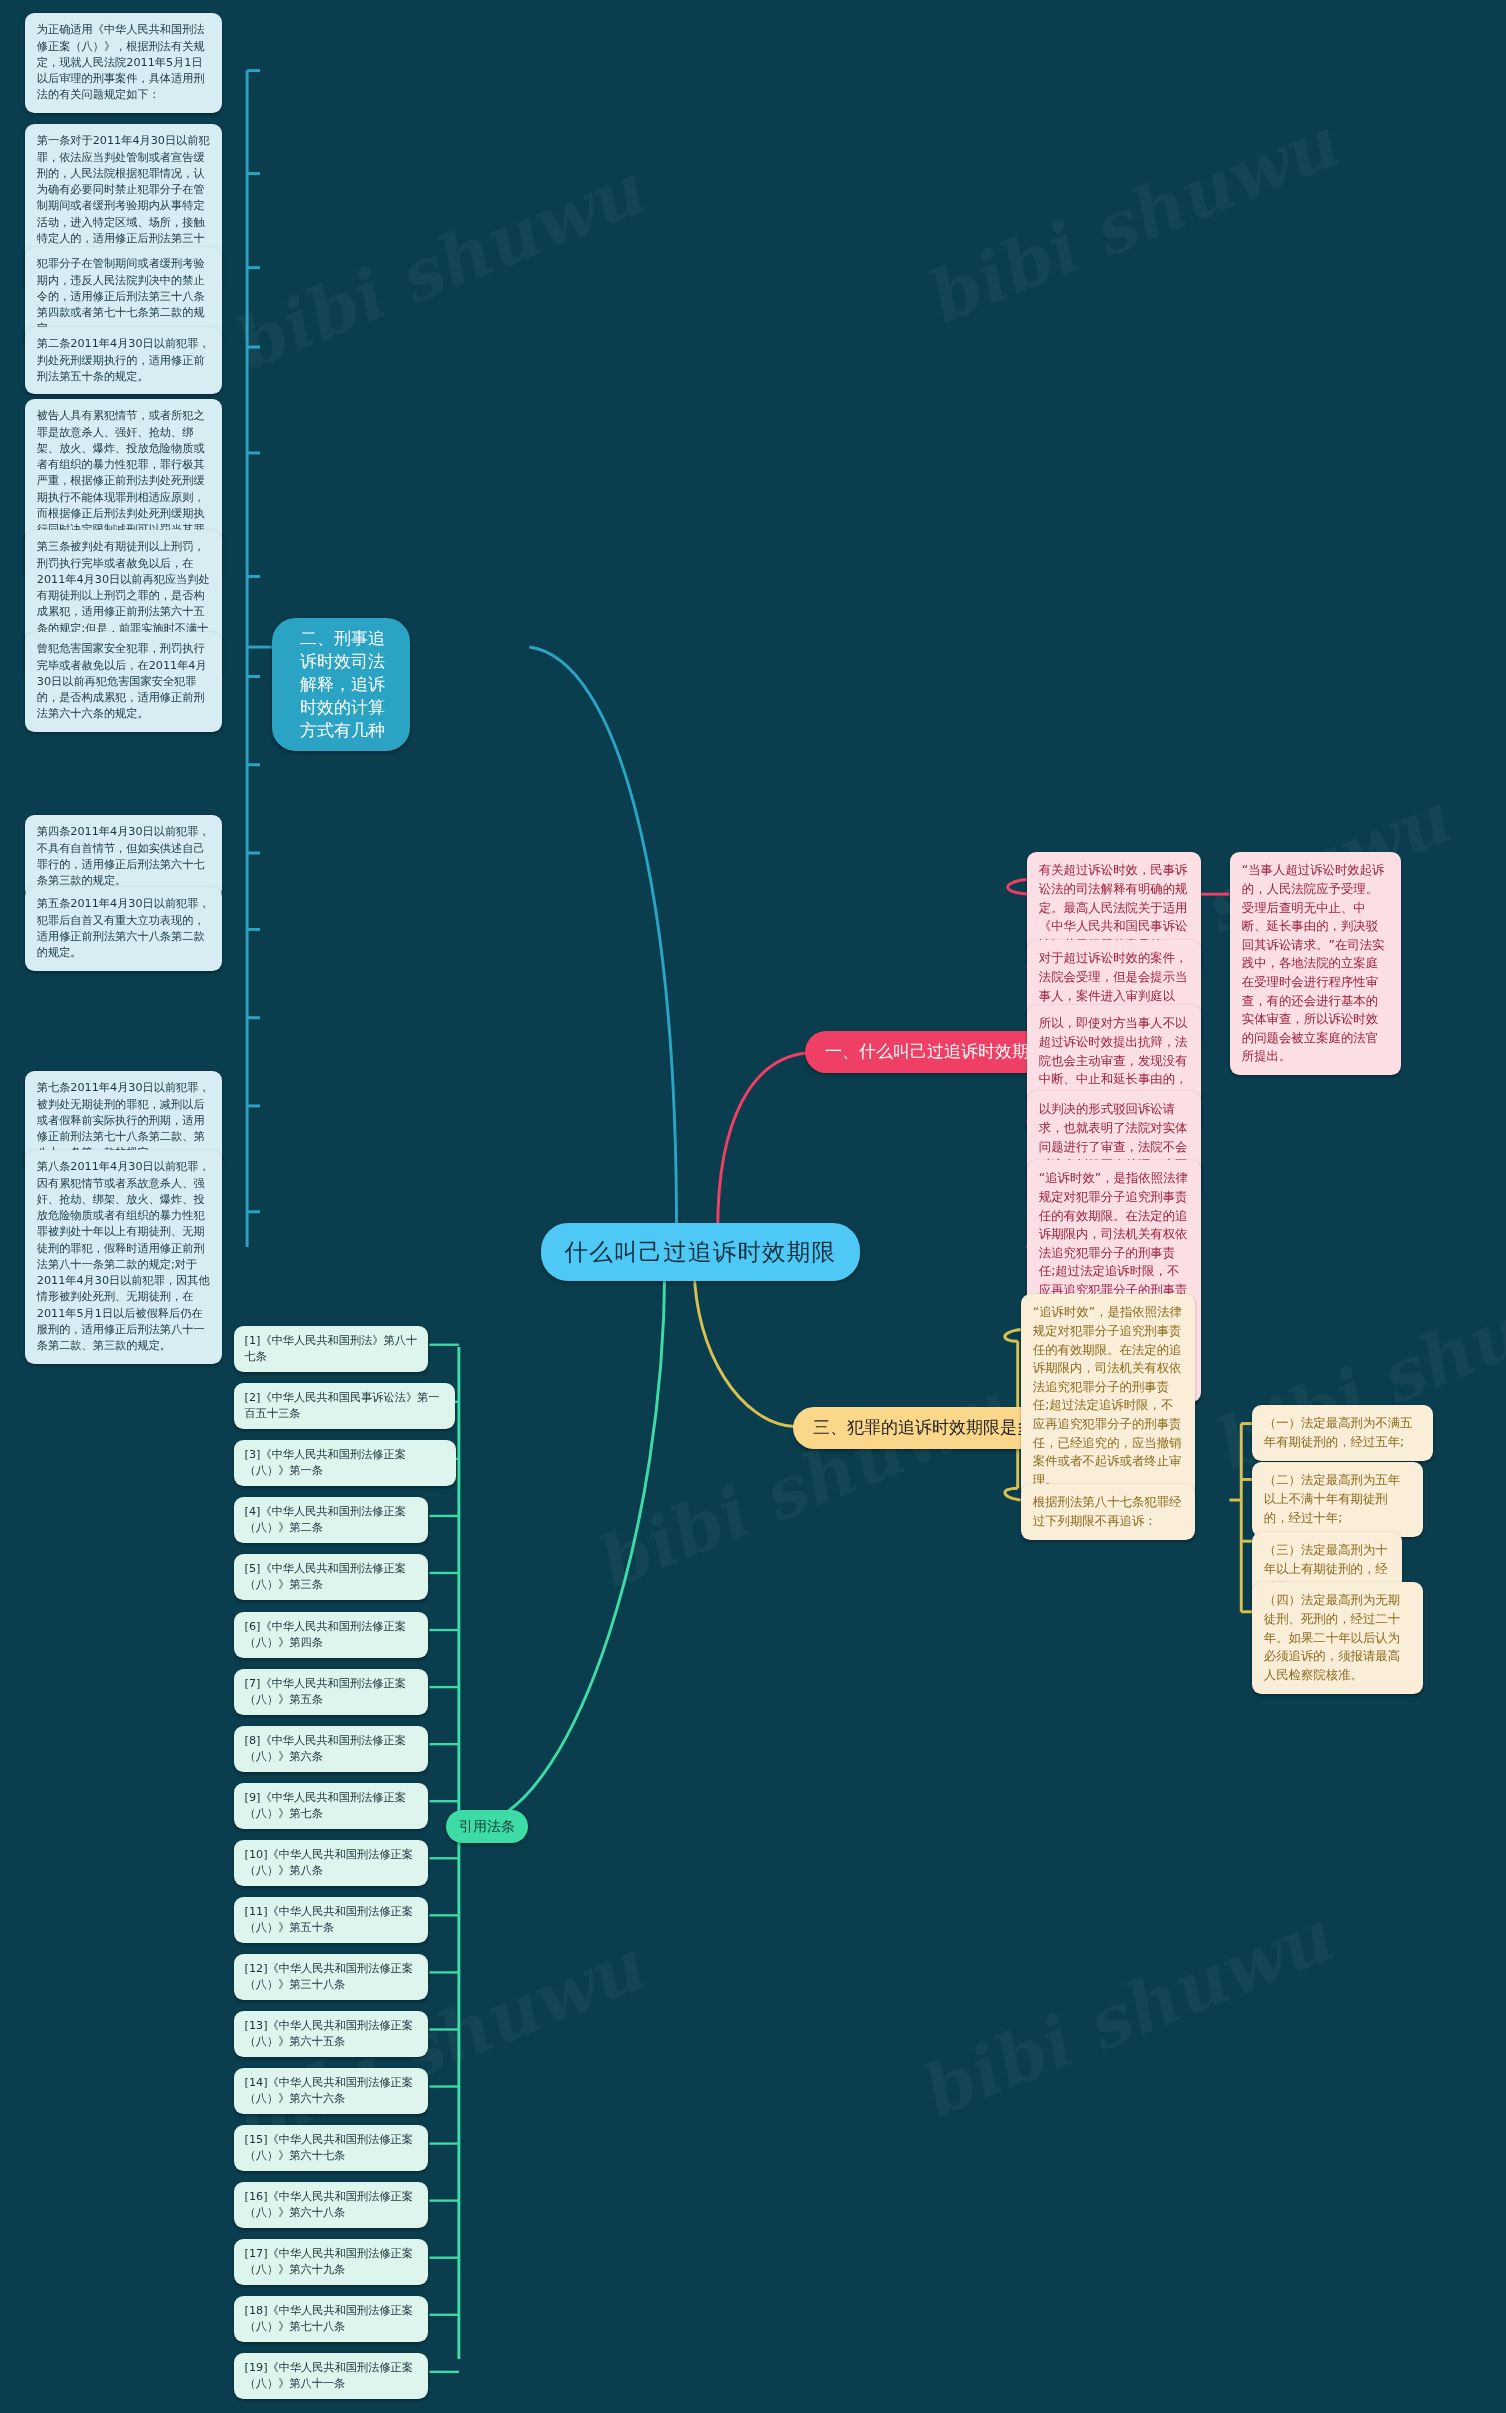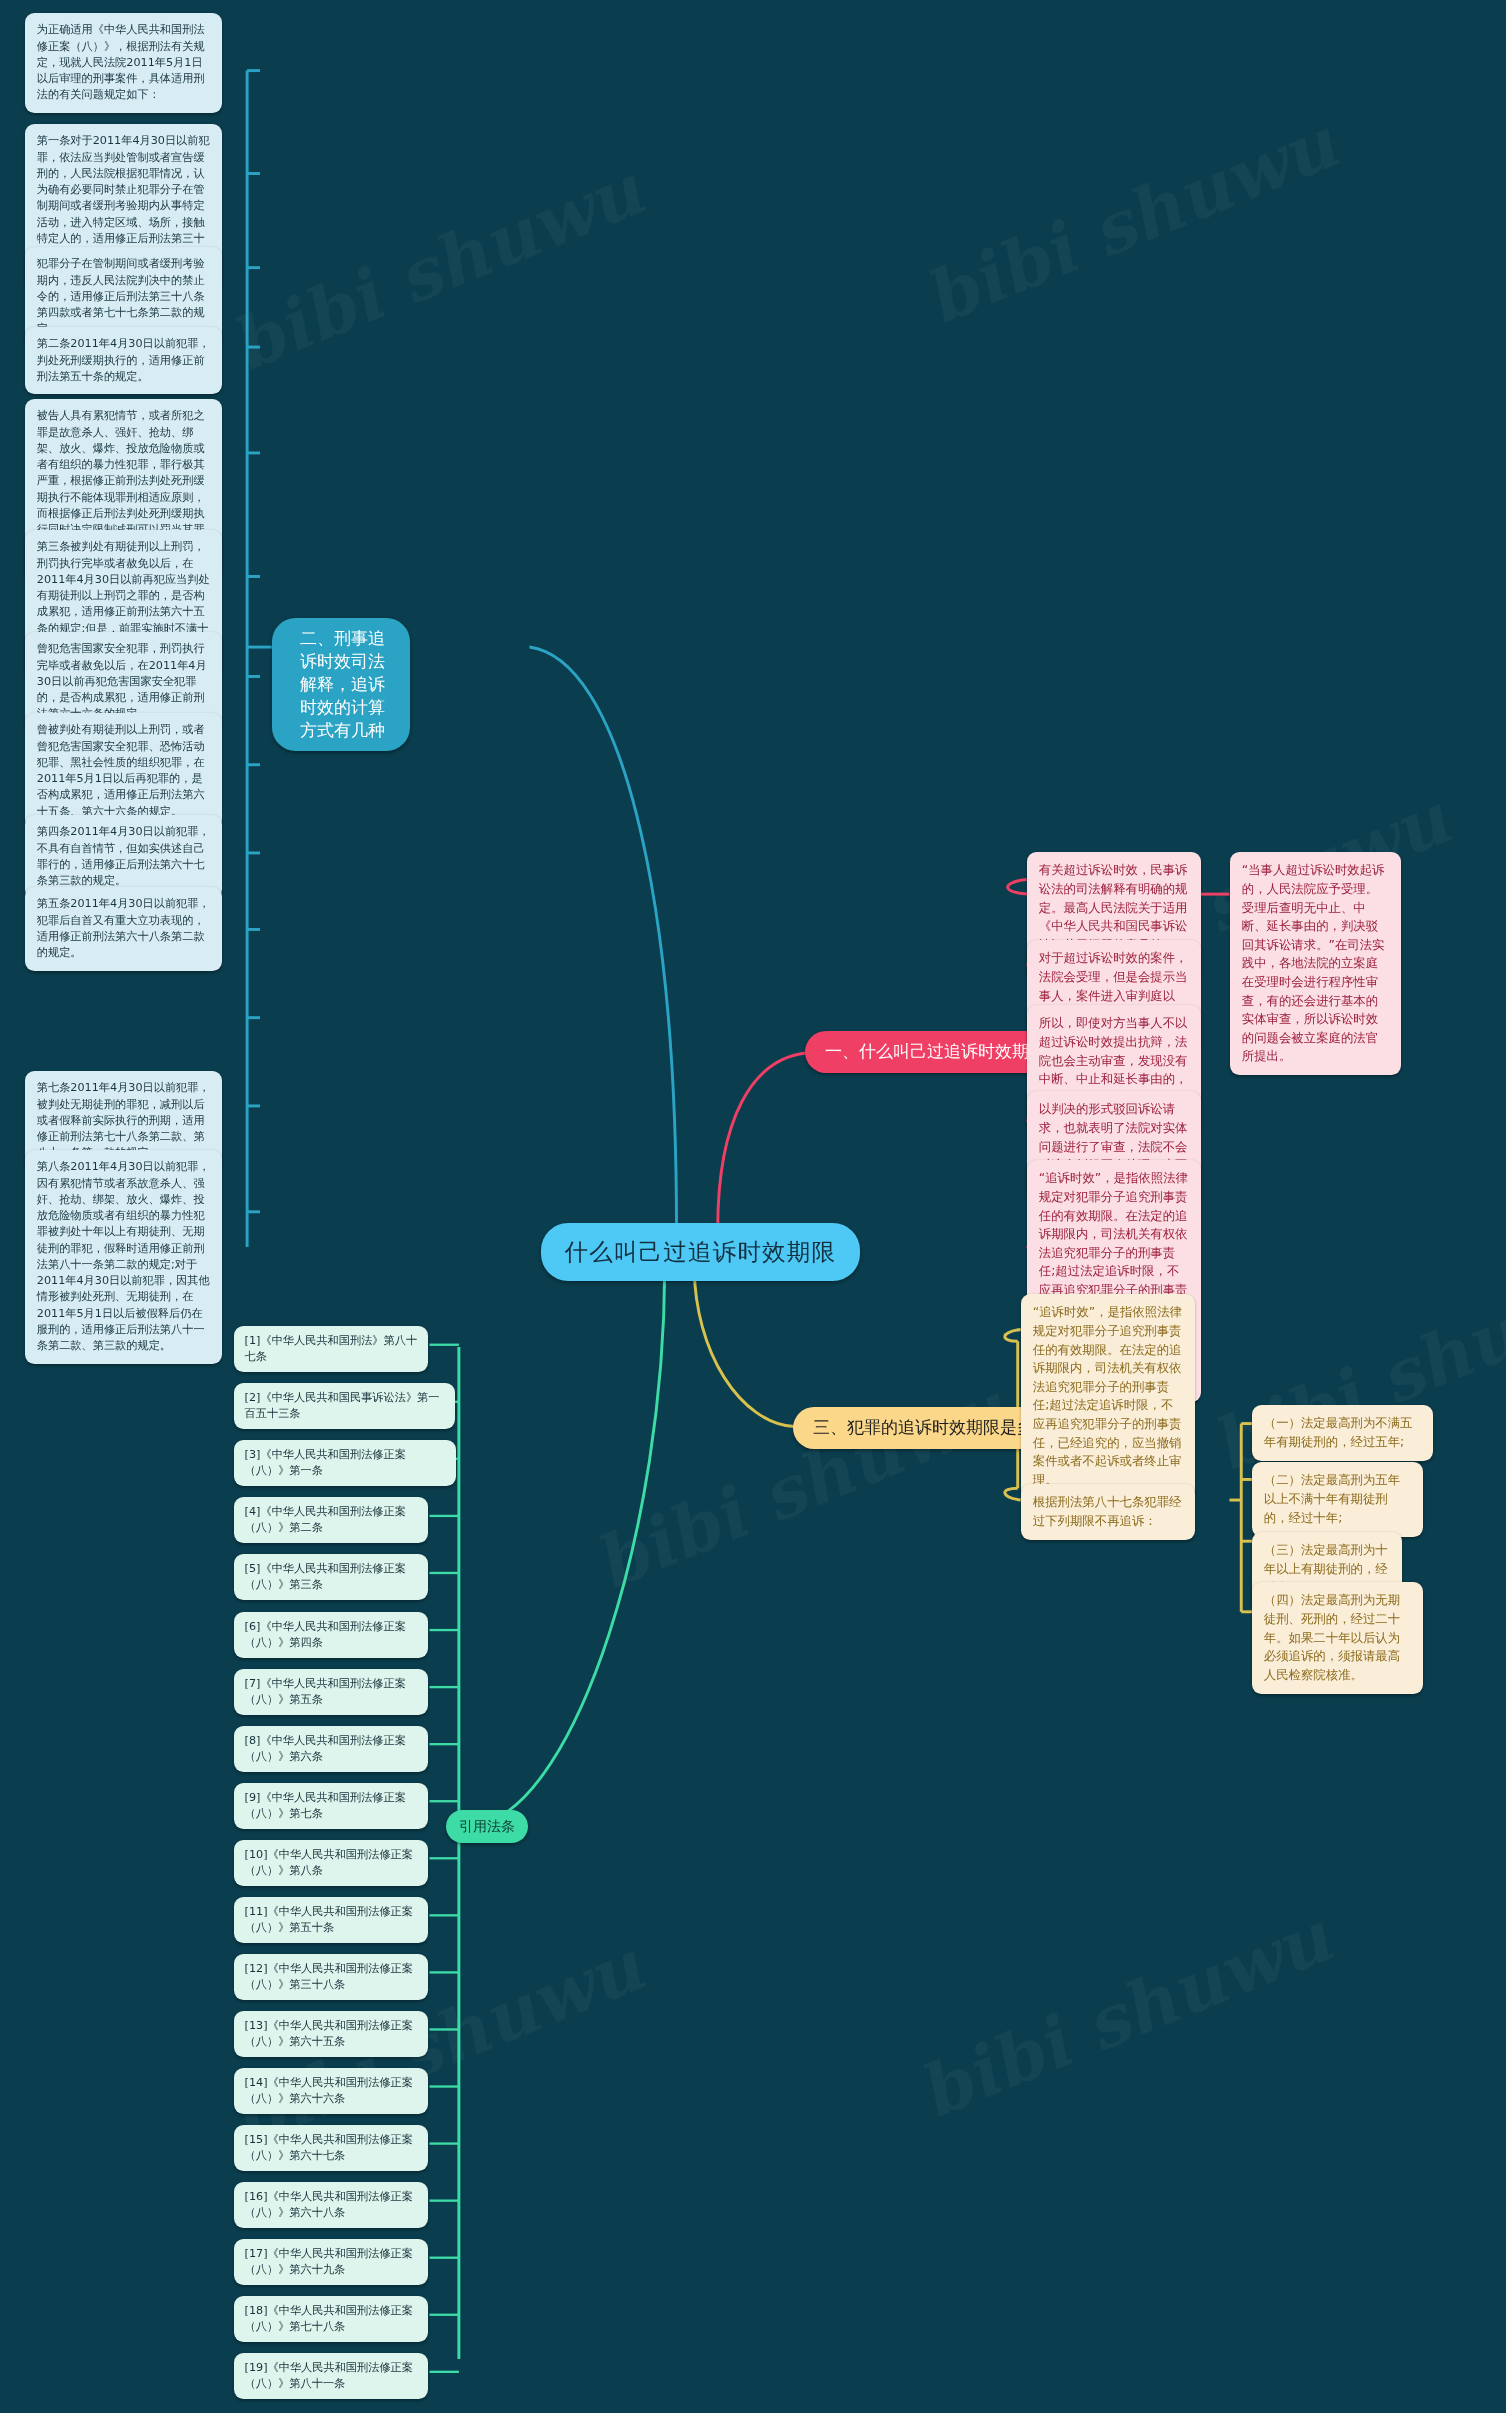--- a/index.html
+++ b/index.html
@@ -165,21 +165,20 @@
 
   <div class="node topic blue" style="left:272px;top:618px;width:138px;">二、刑事追诉时效司法解释，追诉时效的计算方式有几种</div>
 
   <div class="node card ltblue small" style="left:25px;top:13px;width:197px;">为正确适用《中华人民共和国刑法修正案（八）》，根据刑法有关规定，现就人民法院2011年5月1日以后审理的刑事案件，具体适用刑法的有关问题规定如下：</div>
   <div class="node card ltblue small" style="left:25px;top:124px;width:197px;">第一条对于2011年4月30日以前犯罪，依法应当判处管制或者宣告缓刑的，人民法院根据犯罪情况，认为确有必要同时禁止犯罪分子在管制期间或者缓刑考验期内从事特定活动，进入特定区域、场所，接触特定人的，适用修正后刑法第三十八条第二款或者第七十二条第二款的规定。</div>
   <div class="node card ltblue small" style="left:25px;top:247px;width:197px;">犯罪分子在管制期间或者缓刑考验期内，违反人民法院判决中的禁止令的，适用修正后刑法第三十八条第四款或者第七十七条第二款的规定。</div>
   <div class="node card ltblue small" style="left:25px;top:327px;width:197px;">第二条2011年4月30日以前犯罪，判处死刑缓期执行的，适用修正前刑法第五十条的规定。</div>
   <div class="node card ltblue small" style="left:25px;top:399px;width:197px;">被告人具有累犯情节，或者所犯之罪是故意杀人、强奸、抢劫、绑架、放火、爆炸、投放危险物质或者有组织的暴力性犯罪，罪行极其严重，根据修正前刑法判处死刑缓期执行不能体现罪刑相适应原则，而根据修正后刑法判处死刑缓期执行同时决定限制减刑可以罚当其罪的，适用修正后刑法第五十条第二款的规定。</div>
   <div class="node card ltblue small" style="left:25px;top:530px;width:197px;">第三条被判处有期徒刑以上刑罚，刑罚执行完毕或者赦免以后，在2011年4月30日以前再犯应当判处有期徒刑以上刑罚之罪的，是否构成累犯，适用修正前刑法第六十五条的规定;但是，前罪实施时不满十八周岁的，是否构成累犯，适用修正后刑法第六十五条的规定。</div>
   <div class="node card ltblue small" style="left:25px;top:632px;width:197px;">曾犯危害国家安全犯罪，刑罚执行完毕或者赦免以后，在2011年4月30日以前再犯危害国家安全犯罪的，是否构成累犯，适用修正前刑法第六十六条的规定。</div>
-  <div class="node card ltblue small" style="left:25px;top:713px;width:197px;">曾被判处有期徒刑以上刑罚，或者曾犯危害国家安全犯罪、恐怖活动犯罪、黑社会性质的组织犯罪，在2011年5月1日以后再犯罪的，是否构成累犯，适用修正后刑法第六十五条、第六十六条的规定。</div>
   <div class="node card ltblue small" style="left:25px;top:815px;width:197px;">第四条2011年4月30日以前犯罪，不具有自首情节，但如实供述自己罪行的，适用修正后刑法第六十七条第三款的规定。</div>
   <div class="node card ltblue small" style="left:25px;top:887px;width:197px;">第五条2011年4月30日以前犯罪，犯罪后自首又有重大立功表现的，适用修正前刑法第六十八条第二款的规定。</div>
   <div class="node card ltblue small" style="left:25px;top:1071px;width:197px;">第七条2011年4月30日以前犯罪，被判处无期徒刑的罪犯，减刑以后或者假释前实际执行的刑期，适用修正前刑法第七十八条第二款、第八十一条第一款的规定。</div>
   <div class="node card ltblue small" style="left:25px;top:1150px;width:197px;">第八条2011年4月30日以前犯罪，因有累犯情节或者系故意杀人、强奸、抢劫、绑架、放火、爆炸、投放危险物质或者有组织的暴力性犯罪被判处十年以上有期徒刑、无期徒刑的罪犯，假释时适用修正前刑法第八十一条第二款的规定;对于2011年4月30日以前犯罪，因其他情形被判处死刑、无期徒刑，在2011年5月1日以后被假释后仍在服刑的，适用修正后刑法第八十一条第二款、第三款的规定。</div>
 
   <div class="node topic yellow" style="left:793px;top:1407px;">三、犯罪的追诉时效期限是多久</div>
 
   <div class="node card cream" style="left:1021px;top:1294px;width:174px;">“追诉时效”，是指依照法律规定对犯罪分子追究刑事责任的有效期限。在法定的追诉期限内，司法机关有权依法追究犯罪分子的刑事责任;超过法定追诉时限，不应再追究犯罪分子的刑事责任，已经追究的，应当撤销案件或者不起诉或者终止审理。</div>
   <div class="node card cream" style="left:1021px;top:1484px;width:174px;">根据刑法第八十七条犯罪经过下列期限不再追诉：</div>
 

